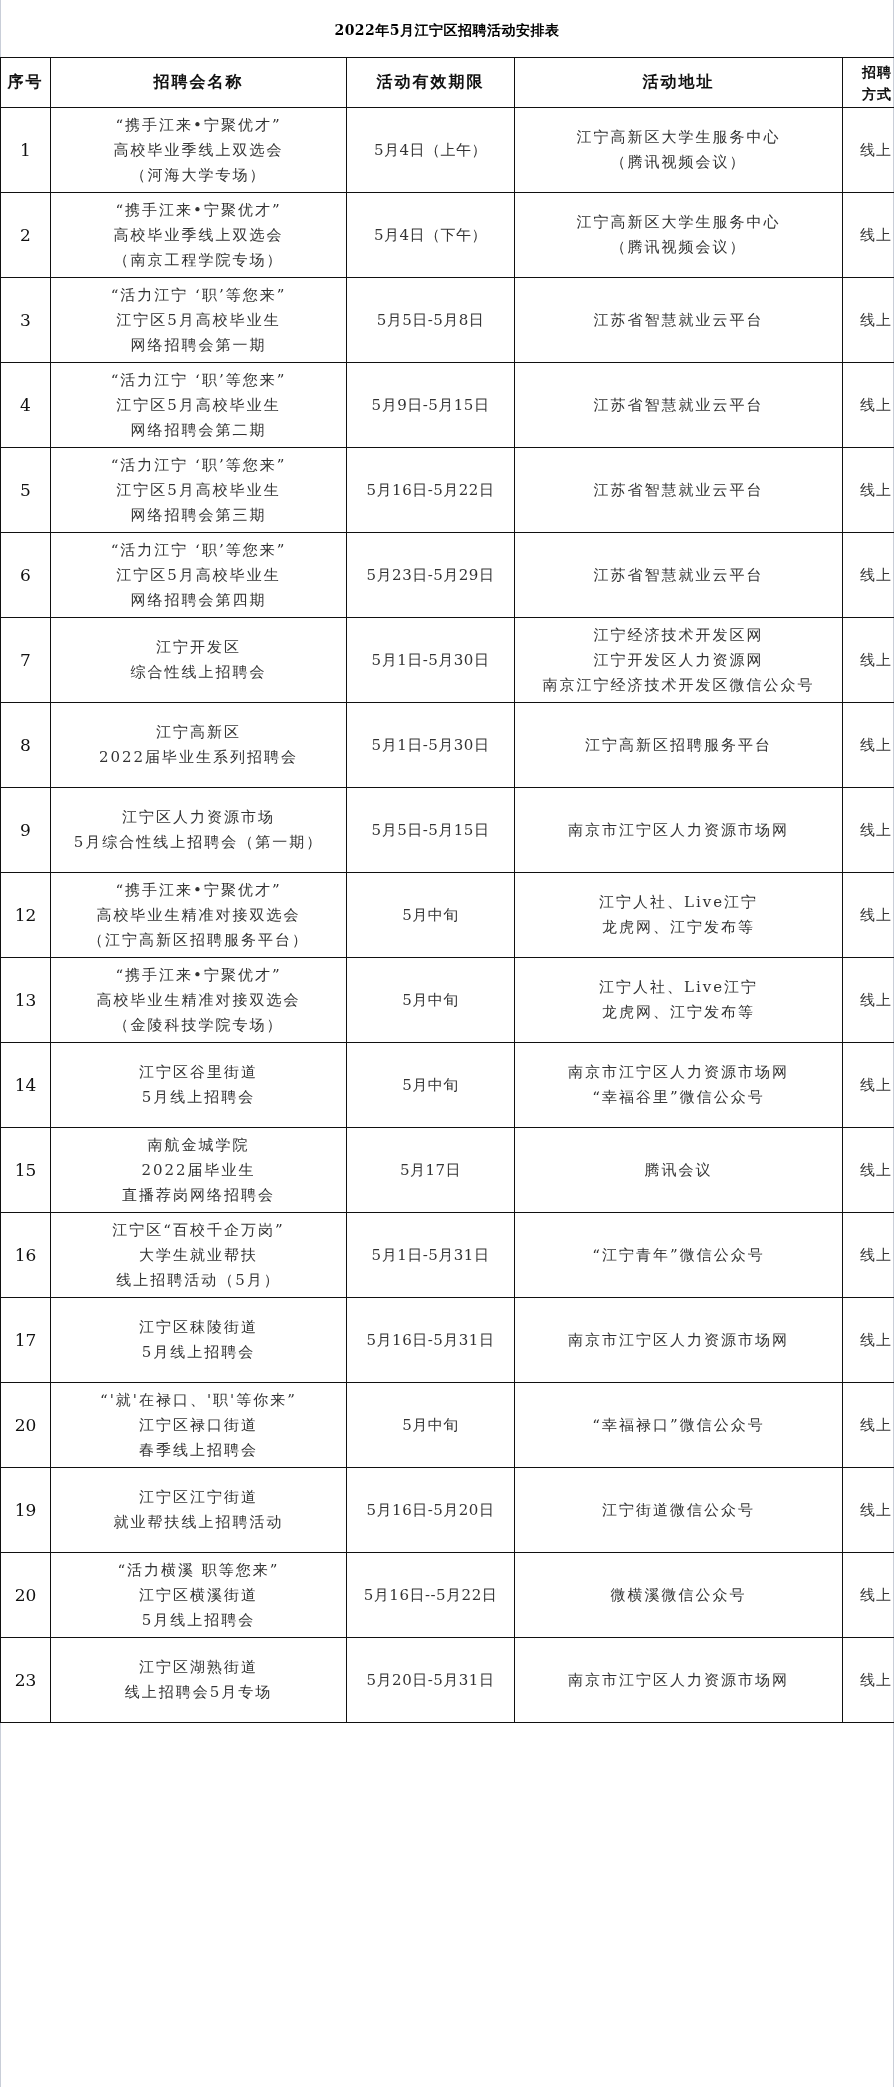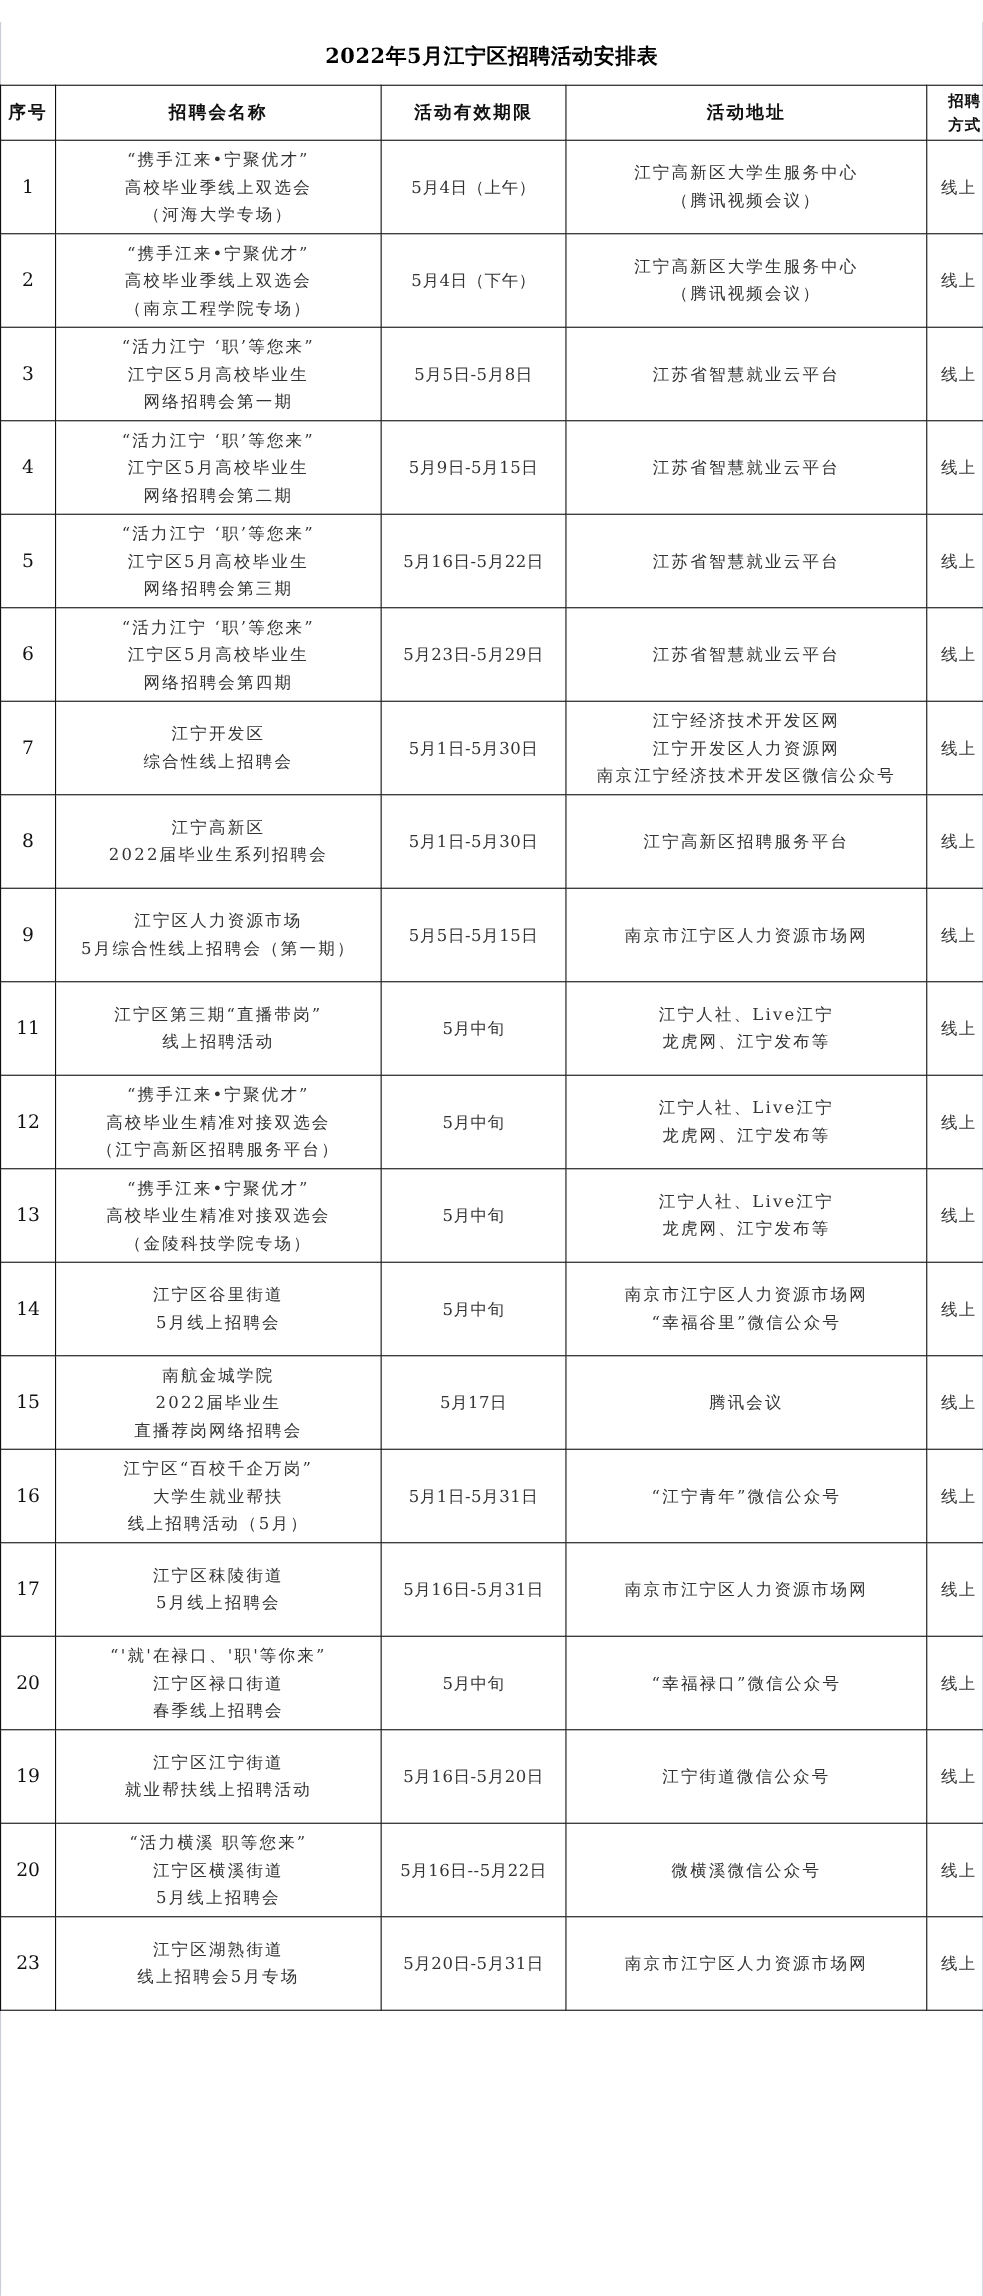--- a/index.html
+++ b/index.html
@@ -20,27 +20,26 @@
       height: 2087px;
       box-sizing: border-box;
       border-left: 1px solid #c9ced8;
       border-right: 1px solid #c9ced8;
     }
     .title {
       height: 57px;
       display: flex;
       align-items: center;
       justify-content: center;
-      font-size: 19px;
+      font-size: 14px;
       font-weight: bold;
       letter-spacing: 0.5px;
       color: #000;
       padding-top: 4px;
       box-sizing: border-box;
-      margin-top: 20px;
     }
     table.schedule {
       border-collapse: collapse;
       table-layout: fixed;
       width: 894px;
       margin-left: -1px;
       padding-left: 34px;
     }
     table.schedule th,
     table.schedule td {
@@ -74,21 +73,21 @@
       font-size: 17px;
       color: #111;
       letter-spacing: 0;
     }
     table.schedule td.period {
       letter-spacing: 0.5px;
       font-size: 15px;
     }
     table.schedule td.method {
       letter-spacing: 1px;
-      text-align: center;
+      text-align: right;
       padding-left: 8px;
     }
     .line {
       display: block;
       white-space: nowrap;
     }
   </style>
 </head>
 <body>
 
@@ -237,33 +236,20 @@
             <span class="line">5月综合性线上招聘会（第一期）</span>
           </td>
     <td class="period"><span>5月5日-5月15日</span></td>
     <td class="address">
             <span class="line">南京市江宁区人力资源市场网</span>
           </td>
     <td class="method"><span>线上</span></td>
   </tr>
 
 
-  <tr>
-    <td class="num"><span>11</span></td>
-    <td class="name">
-            <span class="line">江宁区第三期“直播带岗”</span>
-            <span class="line">线上招聘活动</span>
-          </td>
-    <td class="period"><span>5月中旬</span></td>
-    <td class="address">
-            <span class="line">江宁人社、Live江宁</span>
-            <span class="line">龙虎网、江宁发布等</span>
-          </td>
-    <td class="method"><span>线上</span></td>
-  </tr>
 
   <tr>
     <td class="num"><span>12</span></td>
     <td class="name">
             <span class="line">“携手江来•宁聚优才”</span>
             <span class="line">高校毕业生精准对接双选会</span>
             <span class="line">（江宁高新区招聘服务平台）</span>
           </td>
     <td class="period"><span>5月中旬</span></td>
     <td class="address">

